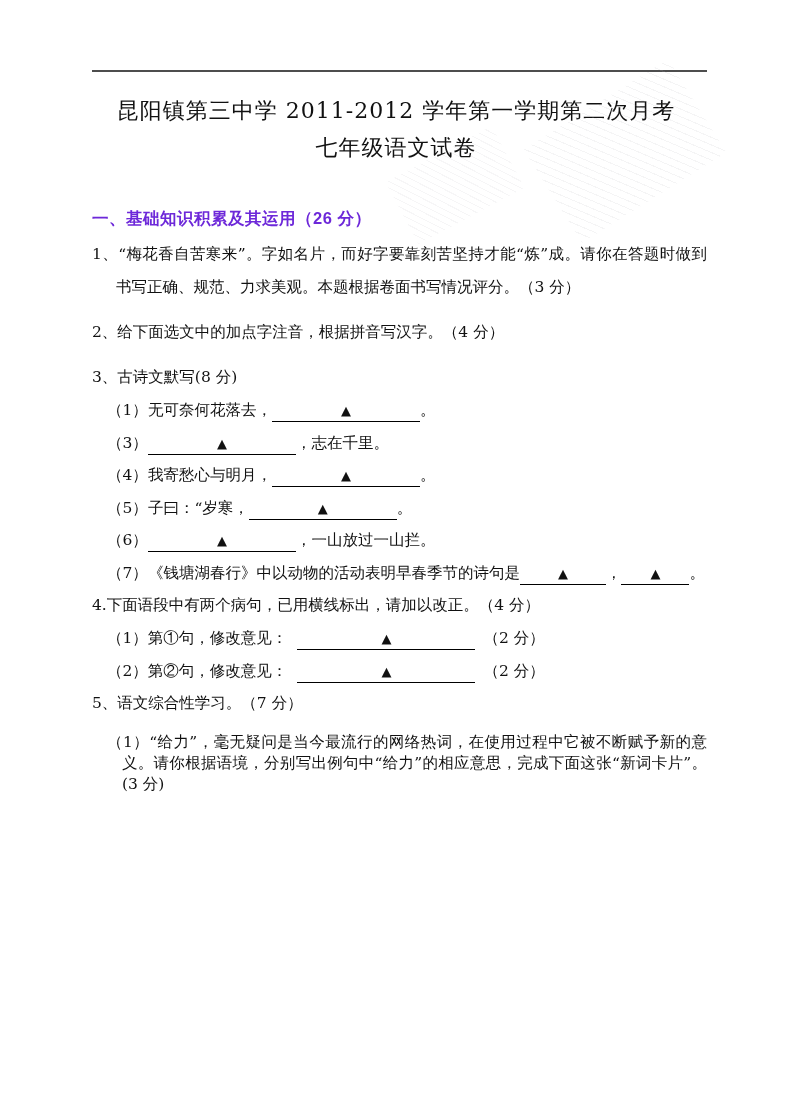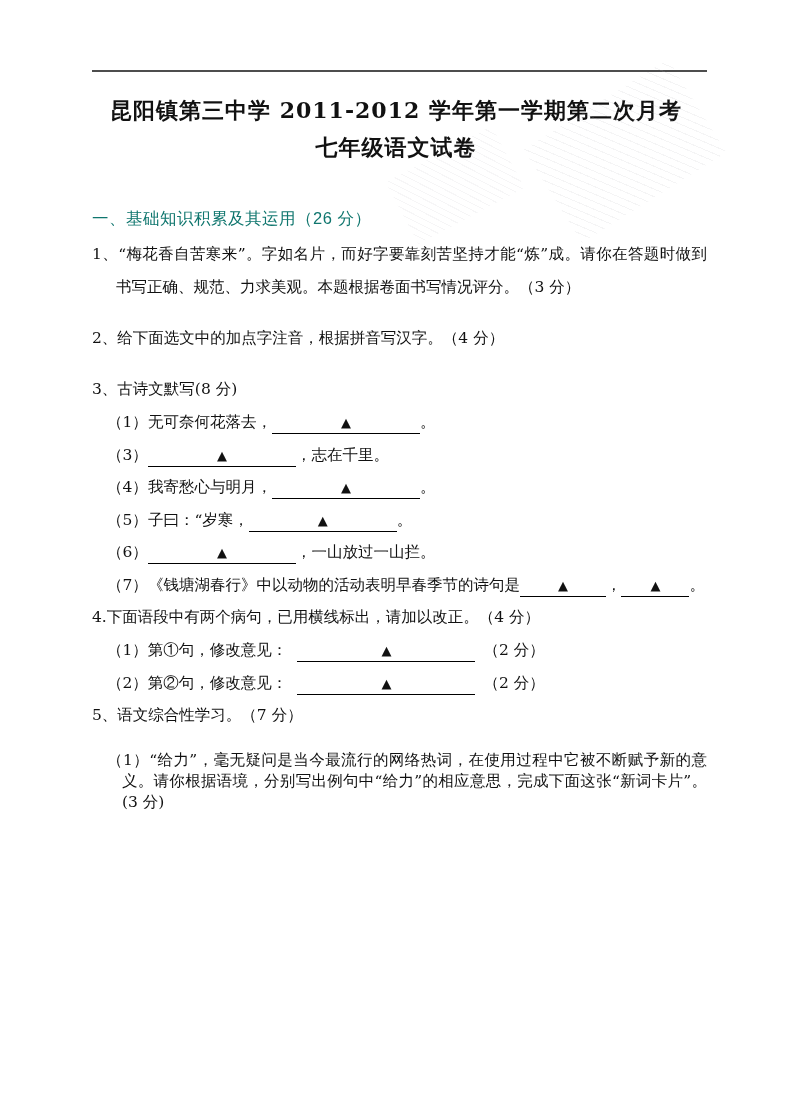--- a/index.html
+++ b/index.html
@@ -47,37 +47,37 @@
       55deg,
       rgba(185,182,190,0.25) 0 1px,
       transparent 1px 6px
     );
     opacity: 0.5;
     pointer-events: none;
   }
   .title-block {
     margin-top: 20px;
     text-align: center;
-    font-weight: 700;
+    font-weight: 400;
     font-size: 22px;
     line-height: 37px;
     letter-spacing: 1px;
   }
   .title-block .t2 { display: block; }
   .content {
     margin: 0 85px 0 92px;
     font-size: 15.5px;
     text-align: justify;
   }
   h2.section {
     margin: 42px 0 8px 0;
     font-family: "Liberation Sans", "DejaVu Sans", sans-serif;
-    font-weight: 400;
+    font-weight: 700;
     font-size: 16.5px;
-    color: #0f766e;
+    color: #6d28d9;
     letter-spacing: 0.5px;
   }
   p.q { line-height: 33px; }
   p.hang1 { padding-left: 24px; text-indent: -24px; }
   p.indent2 { text-indent: 31px; }
   p.item { padding-left: 15px; line-height: 32.5px; }
   p.item5 { padding-left: 30px; text-indent: -15px; line-height: 21px; }
   .blank {
     display: inline-block;
     border-bottom: 1px solid #000;
@@ -85,21 +85,21 @@
     width: 148px;
     line-height: 20px;
     vertical-align: baseline;
   }
   .blank .tri { font-size: 13px; font-family: "DejaVu Sans", sans-serif; }
   .blank.b7a { width: 86px; }
   .blank.b7b { width: 68px; }
   .blank.bfix { width: 178px; margin-right: 8px; }
   .u { text-decoration: underline; text-underline-offset: 4px; }
   .mt6 { margin-top: 0; }
-  .mt4 { margin-top: 18px; }
+  .mt4 { margin-top: 12px; }
   .sp { display: inline-block; width: 10px; }
 </style>
 </head>
 <body>
 
 <div class="page">
 
   <div class="topline"></div>
   <div class="watermark"></div>
   <div class="watermark2"></div>

